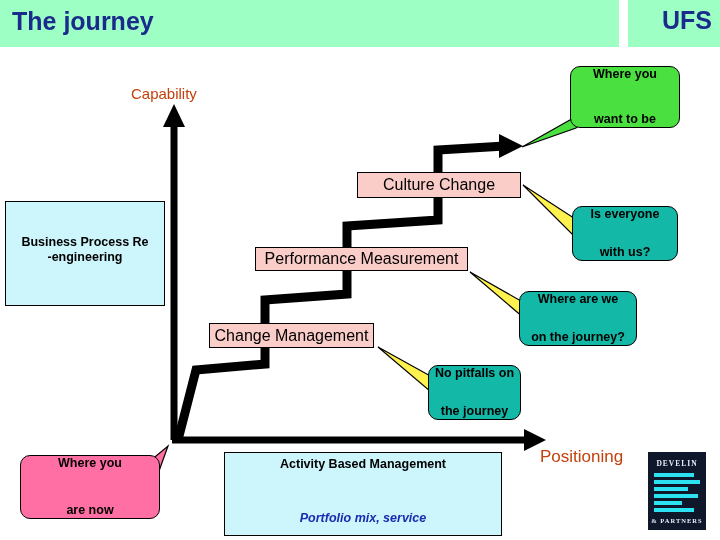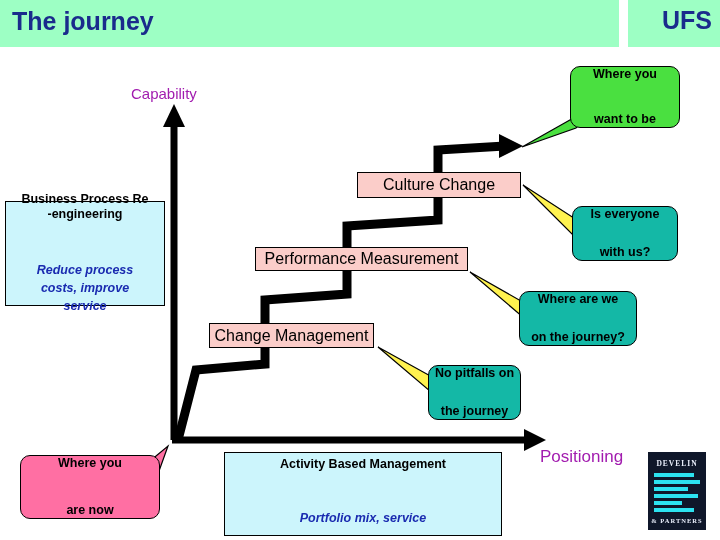--- a/index.html
+++ b/index.html
@@ -62,21 +62,21 @@
     left: 0;
     top: 0;
     width: 720px;
     height: 540px;
     pointer-events: none;
   }
   .axis-label {
     position: absolute;
     font-size: 15px;
     font-weight: normal;
-    color: #a21caf;
+    color: #c2410c;
     white-space: nowrap;
     text-align: center;
   }
   #capability-label { left: 131px; top: 85px; }
   #positioning-label { left: 540px; top: 447px; font-size: 17px; }
 
   
   .step-box {
     position: absolute;
     background: #fbcdc9;
@@ -239,25 +239,20 @@
   </div>
   <div class="step-box" id="step-change-management">
     <span>Change Management</span>
   </div>
 
   <div class="info-box" id="info-bpr">
     <div class="info-title">
       <div>Business Process Re</div>
       <div>-engineering</div>
     </div>
-    <div class="info-sub">
-      <div>Reduce process</div>
-      <div>costs, improve</div>
-      <div>service</div>
-    </div>
   </div>
 
   <div class="info-box" id="info-abm">
     <div class="info-title">Activity Based Management</div>
     <div class="info-sub">Portfolio mix, service</div>
   </div>
 
   <div class="callout green" id="callout-where-you-want-to-be">
     <div>Where you</div>
     <div>want to be</div>

